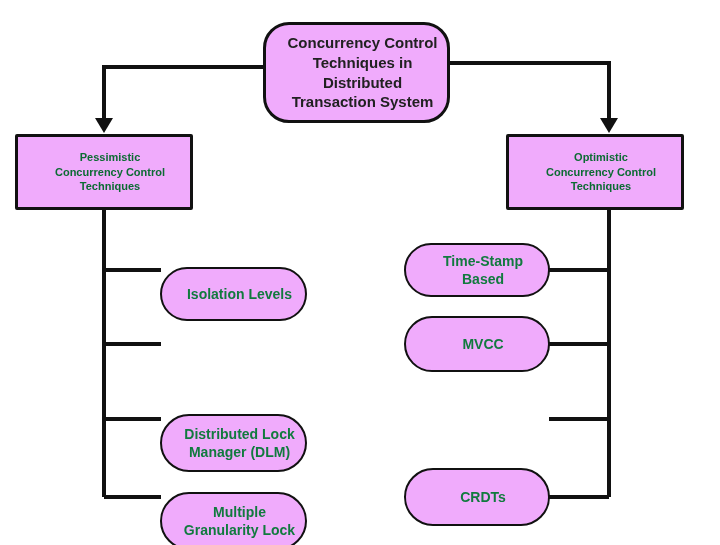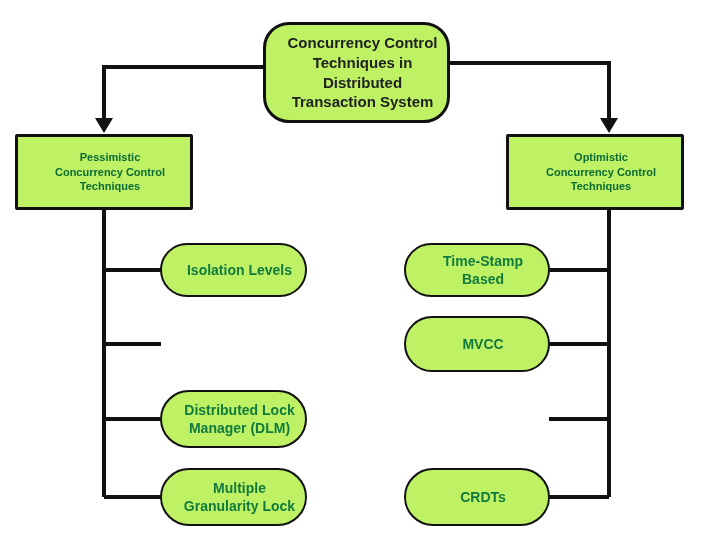--- a/index.html
+++ b/index.html
@@ -4,39 +4,39 @@
 <style>
   html,body{margin:0;padding:0;background:#ffffff;}
   .canvas{
     position:relative;width:720px;height:545px;background:#ffffff;overflow:hidden;
     font-family:"Liberation Sans", sans-serif;
   }
   .connectors{position:absolute;left:0;top:0;width:720px;height:545px;}
   .node{
     position:absolute;display:flex;align-items:center;justify-content:center;
     text-align:center;white-space:pre-line;box-sizing:border-box;
-    background:#bef264;font-weight:700;padding-left:12px;
+    background:#f0abfc;font-weight:700;padding-left:12px;
   }
   .node-root{
     left:263px;top:22px;width:187px;height:101px;
     border:3px solid #111111;border-radius:26px;
     color:#212121;font-size:15px;line-height:1.32;
   }
   .node-branch{
     top:134px;width:178px;height:76px;
     border:3px solid #111111;border-radius:2px;
     color:#0c6b33;font-size:11px;line-height:1.35;
   }
   .branch-left{left:15px;}
   .branch-right{left:506px;}
   .node-leaf{
     border:2.5px solid #111111;border-radius:29px;
     color:#117a3e;font-size:14px;line-height:1.3;
   }
-  .leaf-l{left:160px;width:147px;}
+  .leaf-l{left:160px;width:147px;margin-top:24px;}
   .leaf-r{left:404px;width:146px;}
   .row1{top:243px;height:54px;}
   .row2{top:316px;height:56px;}
   .row3{top:390px;height:58px;}
   .row4{top:468px;height:58px;}
 </style>
 </head>
 <body>
 
 <div class="canvas">

